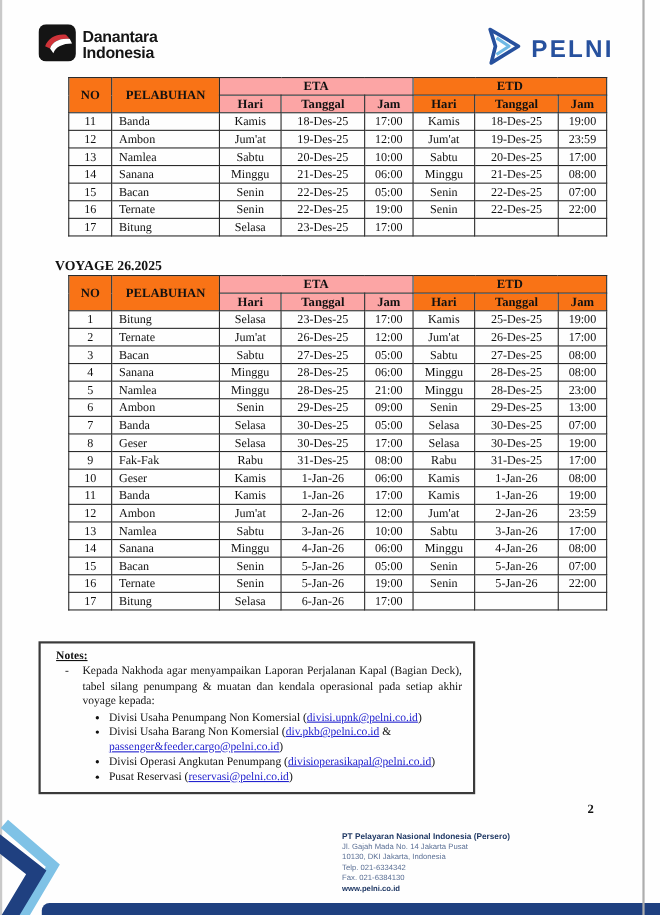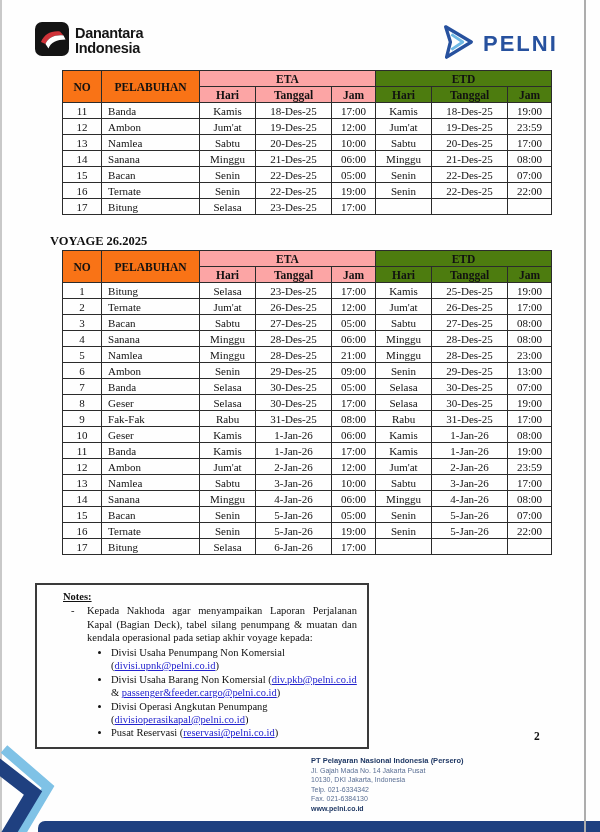--- a/index.html
+++ b/index.html
@@ -20,25 +20,25 @@
   .tbl-wrap1{position:absolute;left:62px;top:70px;}
   .voyage-title{position:absolute;left:50px;top:234px;font-weight:bold;font-size:12.5px;}
   .tbl-wrap2{position:absolute;left:62px;top:250px;}
   table{border-collapse:collapse;table-layout:fixed;width:490px;font-size:11px;}
   th,td{border:1px solid #2b2b2b;text-align:center;height:15px;padding:0 2px;
         overflow:hidden;white-space:nowrap;}
   th{font-weight:bold;font-size:11.5px;}
   td.port{text-align:left;padding-left:6px;}
   .h-green{background:#f97316;}
   .h-blue{background:#fca5a5;}
-  .h-yellow{background:#4d7c0f;}
+  .h-yellow{background:#f97316;}
 
   
-  .notes{position:absolute;left:35px;top:583px;width:334px;border:2px solid #3a3a3a;
-         padding:5px 10px 7px 26px;font-size:10.5px;line-height:1.28;box-sizing:border-box;}
+  .notes{position:absolute;left:35px;top:583px;width:397px;border:2px solid #3a3a3a;
+         padding:5px 10px 7px 14px;font-size:10.5px;line-height:1.28;box-sizing:border-box;}
   .notes-title{font-weight:bold;text-decoration:underline;}
   .notes-intro{display:flex;gap:8px;margin-top:1px;}
   .notes-intro .dash{flex:0 0 8px;padding-left:8px;}
   .notes-intro .txt{text-align:justify;}
   .notes ul{margin:1px 0 0 0;padding-left:48px;}
   .notes li{margin:0;}
   .email-link{color:#2323cf;text-decoration:underline;}
 
   
   .page-num{position:absolute;left:534px;top:730px;font-weight:bold;font-size:11.5px;}

